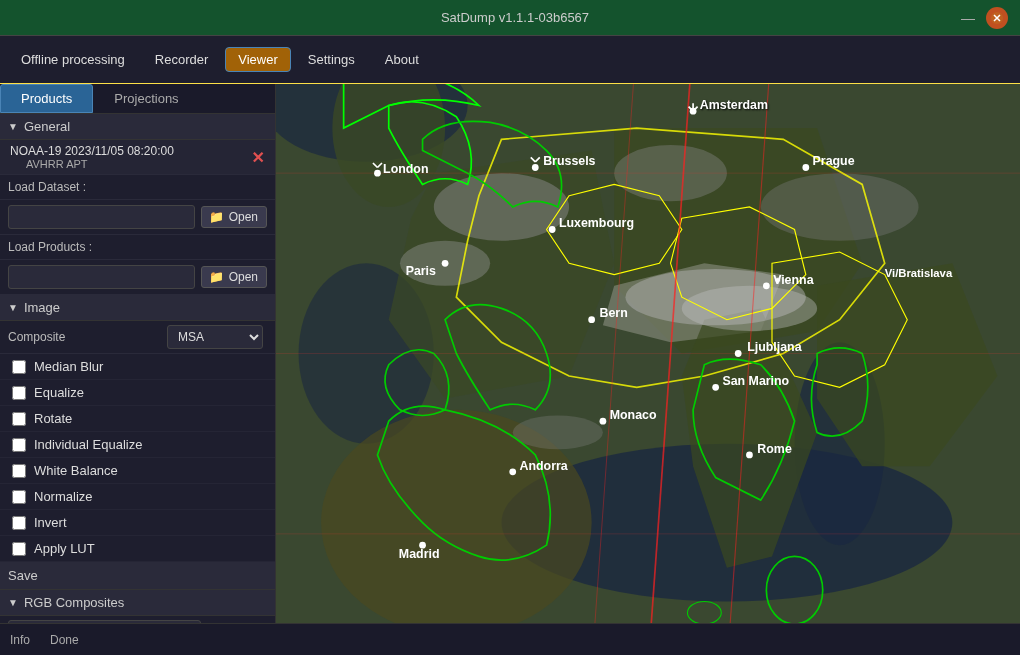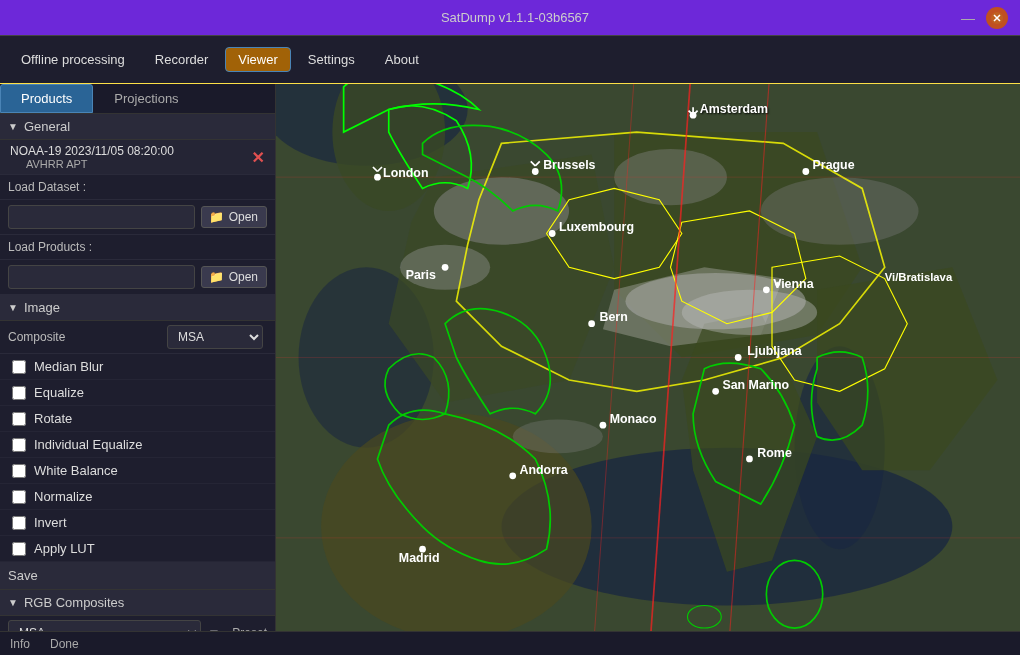--- a/index.html
+++ b/index.html
@@ -9,21 +9,21 @@
       background: #1a1a2e;
       color: #e0e0e0;
       width: 1020px;
       height: 655px;
       overflow: hidden;
       display: flex;
       flex-direction: column;
     }
     
     .title-bar {
-      background: #6d28d9;
+      background: #14532d;
       height: 36px;
       display: flex;
       align-items: center;
       justify-content: space-between;
       padding: 0 12px;
       border-bottom: 1px solid #444;
       flex-shrink: 0;
     }
     .title-bar-title {
       color: #ccc;
@@ -253,21 +253,21 @@
       background: #2a3520;
     }
     
     .map-svg {
       position: absolute;
       top: 0; left: 0;
       width: 100%; height: 100%;
     }
     
     .status-bar {
-      height: 24px;
+      height: 32px;
       background: #1a1a2a;
       border-top: 1px solid #333;
       display: flex;
       align-items: center;
       padding: 0 10px;
       gap: 20px;
       flex-shrink: 0;
     }
     .status-item {
       color: #aaa;

